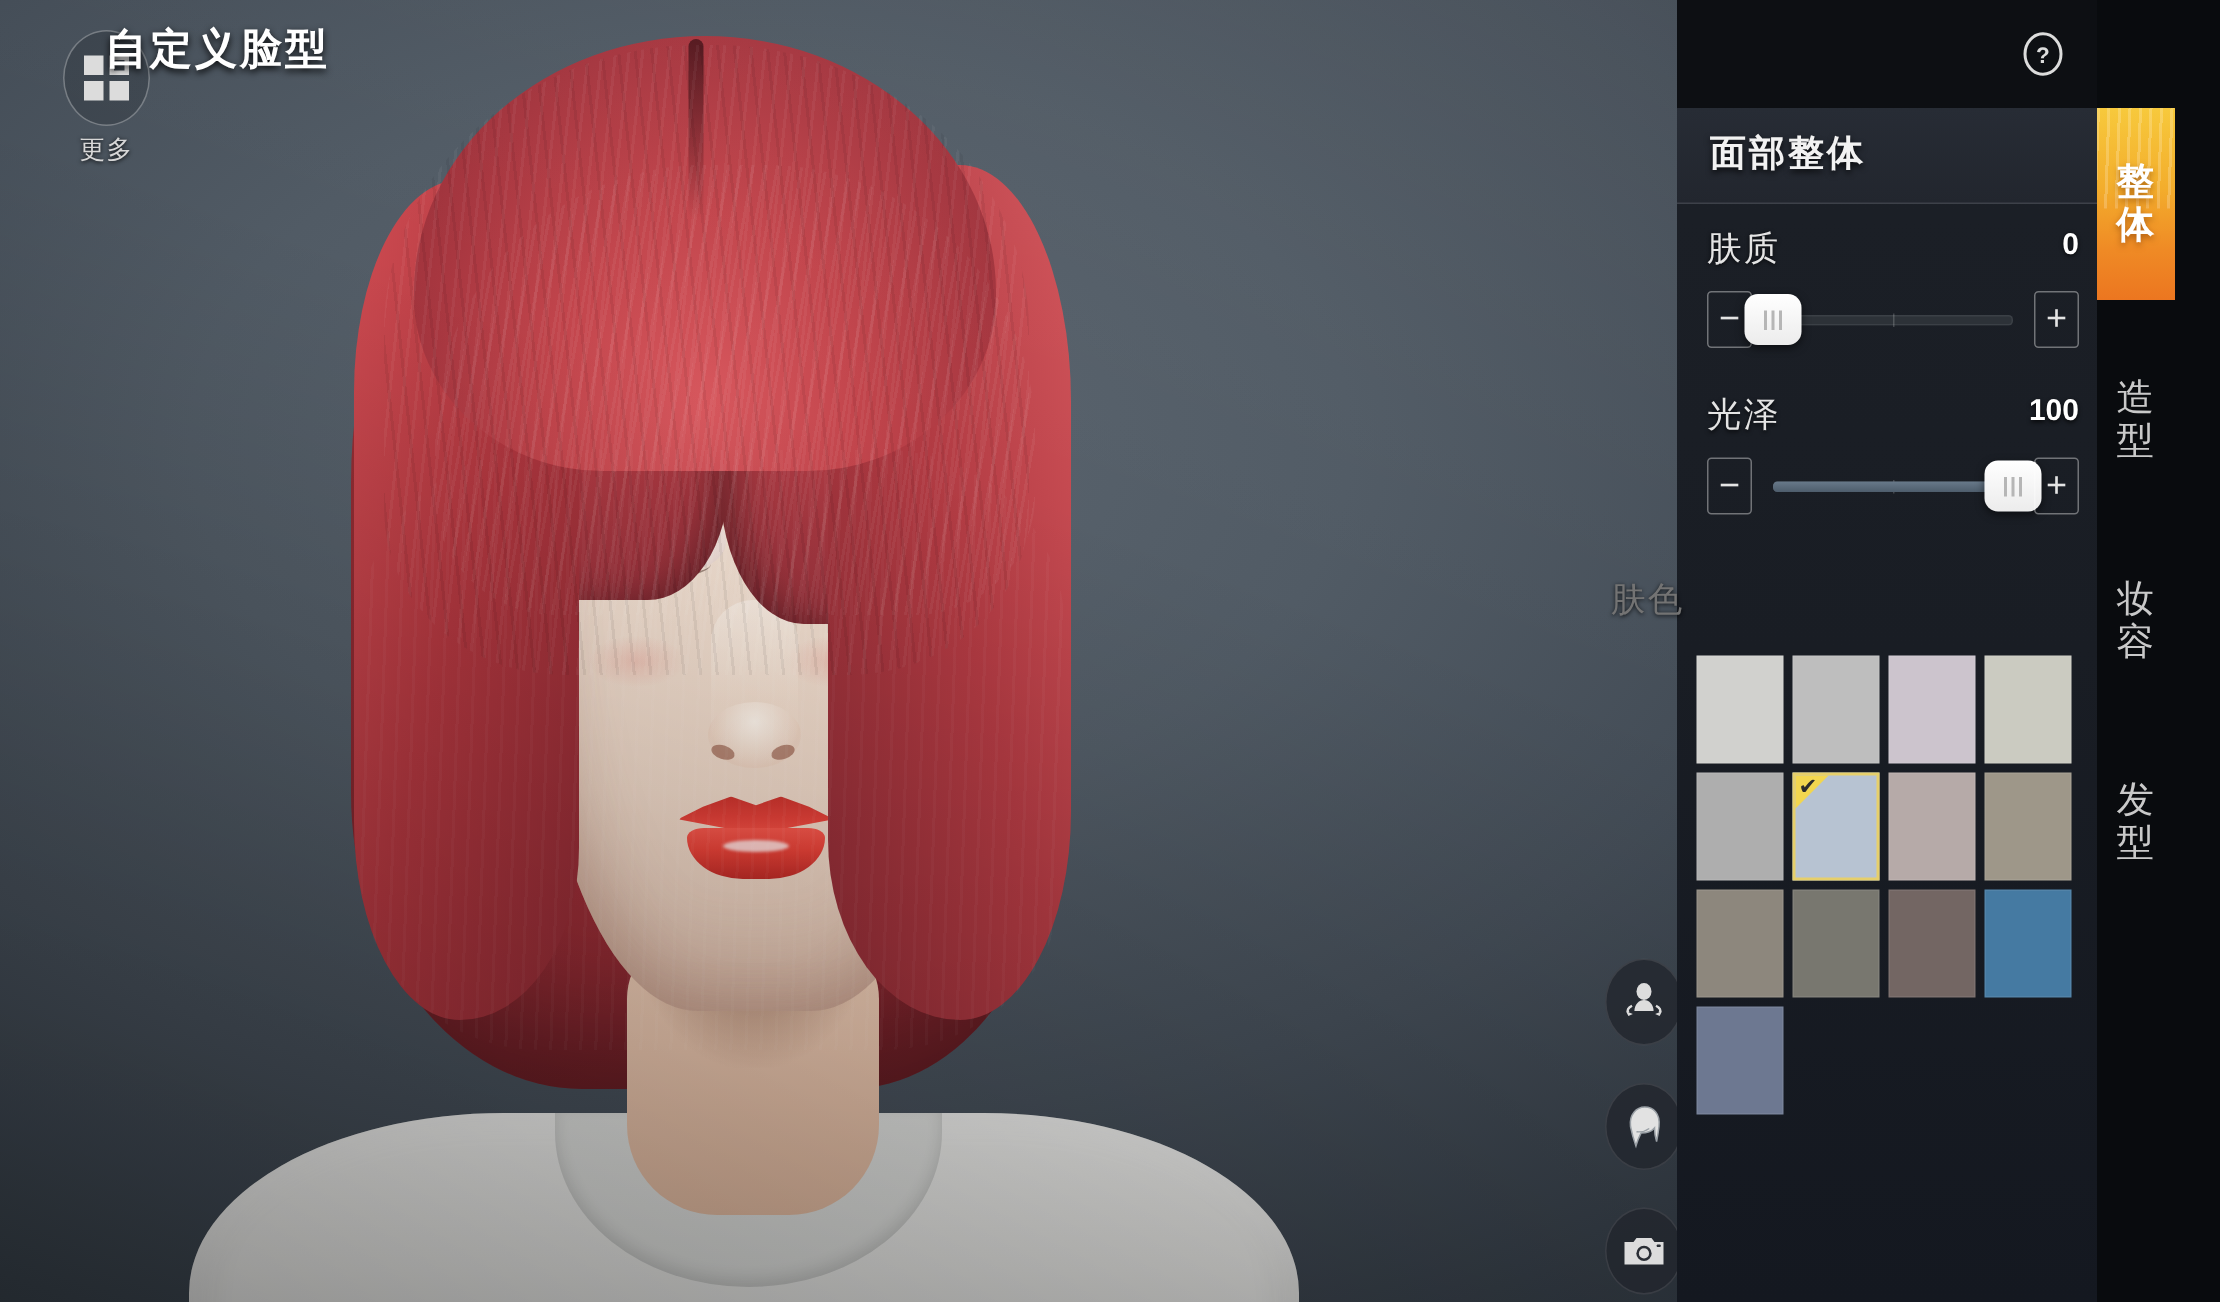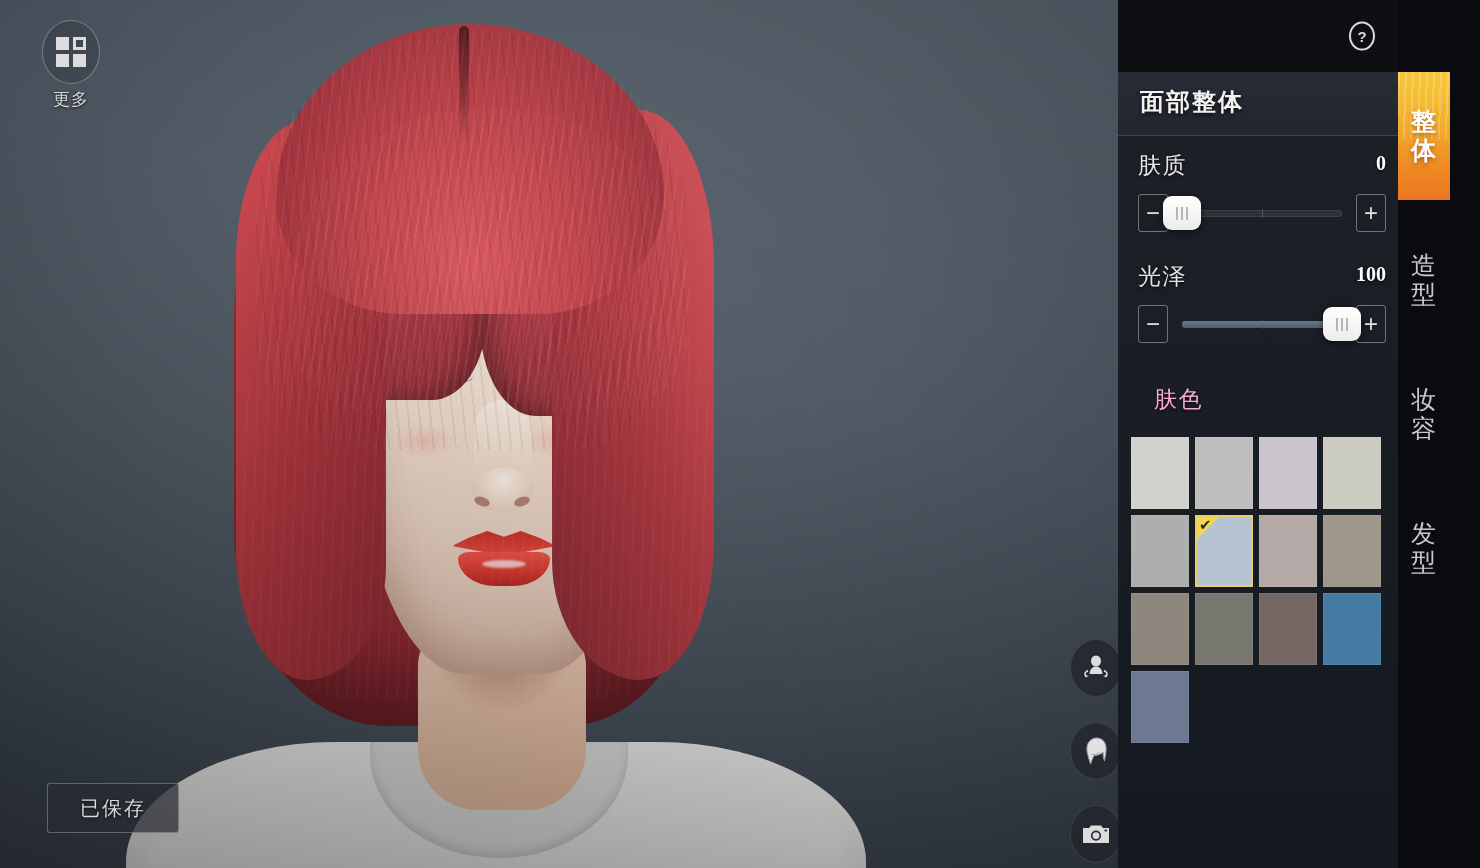--- a/index.html
+++ b/index.html
@@ -301,21 +301,21 @@
     border-bottom:1px solid rgba(255,255,255,.10);
   }
   #section-title{
     position:absolute; left:1140px; top:86px;
     color:#f2f2f2; font-size:24px; font-weight:bold; letter-spacing:2px;
     text-shadow:0 2px 4px rgba(0,0,0,.8);
   }
 
   
   .slider-block{ position:absolute; left:1138px; width:248px; }
-  .slider-head{ position:relative; height:30px;font-family:Liberation Serif, serif; }
+  .slider-head{ position:relative; height:30px; }
   .slider-name{
     position:absolute; left:0; top:0; color:#e4e4e4; font-size:23px; letter-spacing:1.5px;
     text-shadow:0 1px 3px rgba(0,0,0,.8);
   }
   .slider-val{
     position:absolute; right:0; top:2px; color:#fff; font-size:20px; font-weight:bold;
     text-shadow:0 1px 3px rgba(0,0,0,.8);
   }
   .slider-row{ position:relative; height:42px; margin-top:12px; }
   .step-btn{
@@ -342,22 +342,22 @@
     position:absolute; top:4px; width:38px; height:34px; margin-left:-19px;
     background:linear-gradient(180deg,#ffffff,#ececec);
     border-radius:9px;
     box-shadow:0 2px 6px rgba(0,0,0,.55);
     display:flex; align-items:center; justify-content:center; gap:3px;
   }
   .thumb i{ display:block; width:2px; height:13px; background:#b6b6b6; }
 
   
   #swatch-label{
-    position:absolute; left:1154px; top:384px;
-    color:#f9a8d4; font-size:23px; letter-spacing:1.5px;
+    position:absolute; left:1074px; top:384px;
+    color:#737373; font-size:23px; letter-spacing:1.5px;
     text-shadow:0 1px 3px rgba(0,0,0,.8);
   }
   #swatch-grid{
     position:absolute; left:1131px; top:437px; width:256px;
     display:grid; grid-template-columns:repeat(4, 58px); gap:6px 6px;
   }
   .swatch{
     position:relative; width:58px; height:72px;
     border:1px solid rgba(255,255,255,.07);
   }
@@ -463,21 +463,20 @@
   <div id="more-btn">
     <span class="grid-icon">
       <i></i>
       <i class="hollow"></i>
       <i></i>
       <i></i>
     </span>
   </div>
   <div id="more-label">更多</div>
 
-  <div id="saved-btn">已保存</div>
 
   <div class="round-btn" id="btn-rotate">
     <svg width="30" height="30" viewBox="0 0 30 30">
       <ellipse cx="15" cy="8" rx="5" ry="5.6" fill="#ddd"></ellipse>
       <path d="M8.6 21c0-4.3 2.9-7.4 6.4-7.4s6.4 3.1 6.4 7.4z" fill="#ddd"></path>
       <path d="M7 17.5c-2.6 1.4-3.6 3-2.4 4.5" stroke="#ddd" stroke-width="1.6" fill="none"></path>
       <path d="M23 17.5c2.6 1.4 3.6 3 2.4 4.5" stroke="#ddd" stroke-width="1.6" fill="none"></path>
       <path d="M3 21.2l1.6 3.2 3-1.4z" fill="#ddd"></path>
       <path d="M27 21.2l-1.6 3.2-3-1.4z" fill="#ddd"></path>
     </svg>
@@ -494,20 +493,21 @@
       <circle cx="15" cy="13.6" r="5.1" fill="#2a2e35"></circle>
       <circle cx="15" cy="13.6" r="3.4" fill="#dcdcdc"></circle>
       <rect x="23.5" y="7.6" width="2.6" height="1.8" rx=".6" fill="#2a2e35"></rect>
     </svg>
   </div>
 
   <div id="panel">
     <div id="panel-topbar"></div>
   </div>
 
+  <div id="panel-title">自定义脸型</div>
 
   <div id="help-icon">
     <svg width="32" height="32" viewBox="0 0 32 32">
       <ellipse cx="16" cy="16" rx="12" ry="13.5" fill="none" stroke="#dcdcdc" stroke-width="2"></ellipse>
       <text x="16" y="22" text-anchor="middle" font-size="15" font-family="Liberation Sans, sans-serif" fill="#dcdcdc" font-weight="bold">?</text>
     </svg>
   </div>
 
   <div id="close-btn">
     <svg width="34" height="34" viewBox="0 0 34 34">

